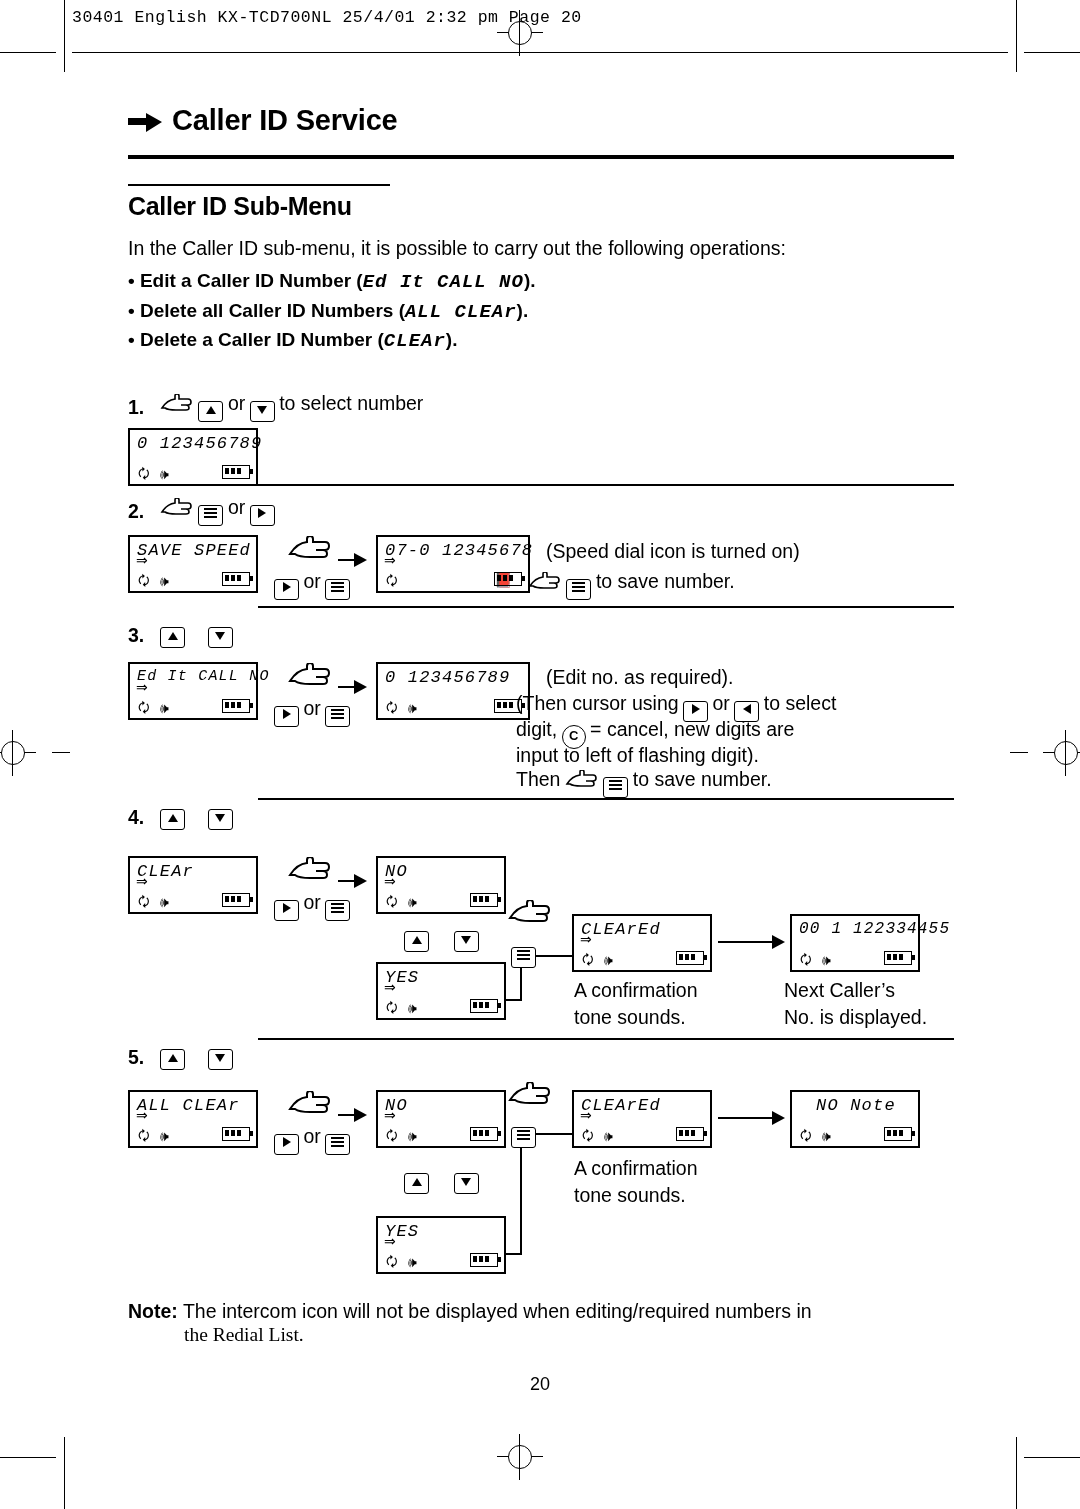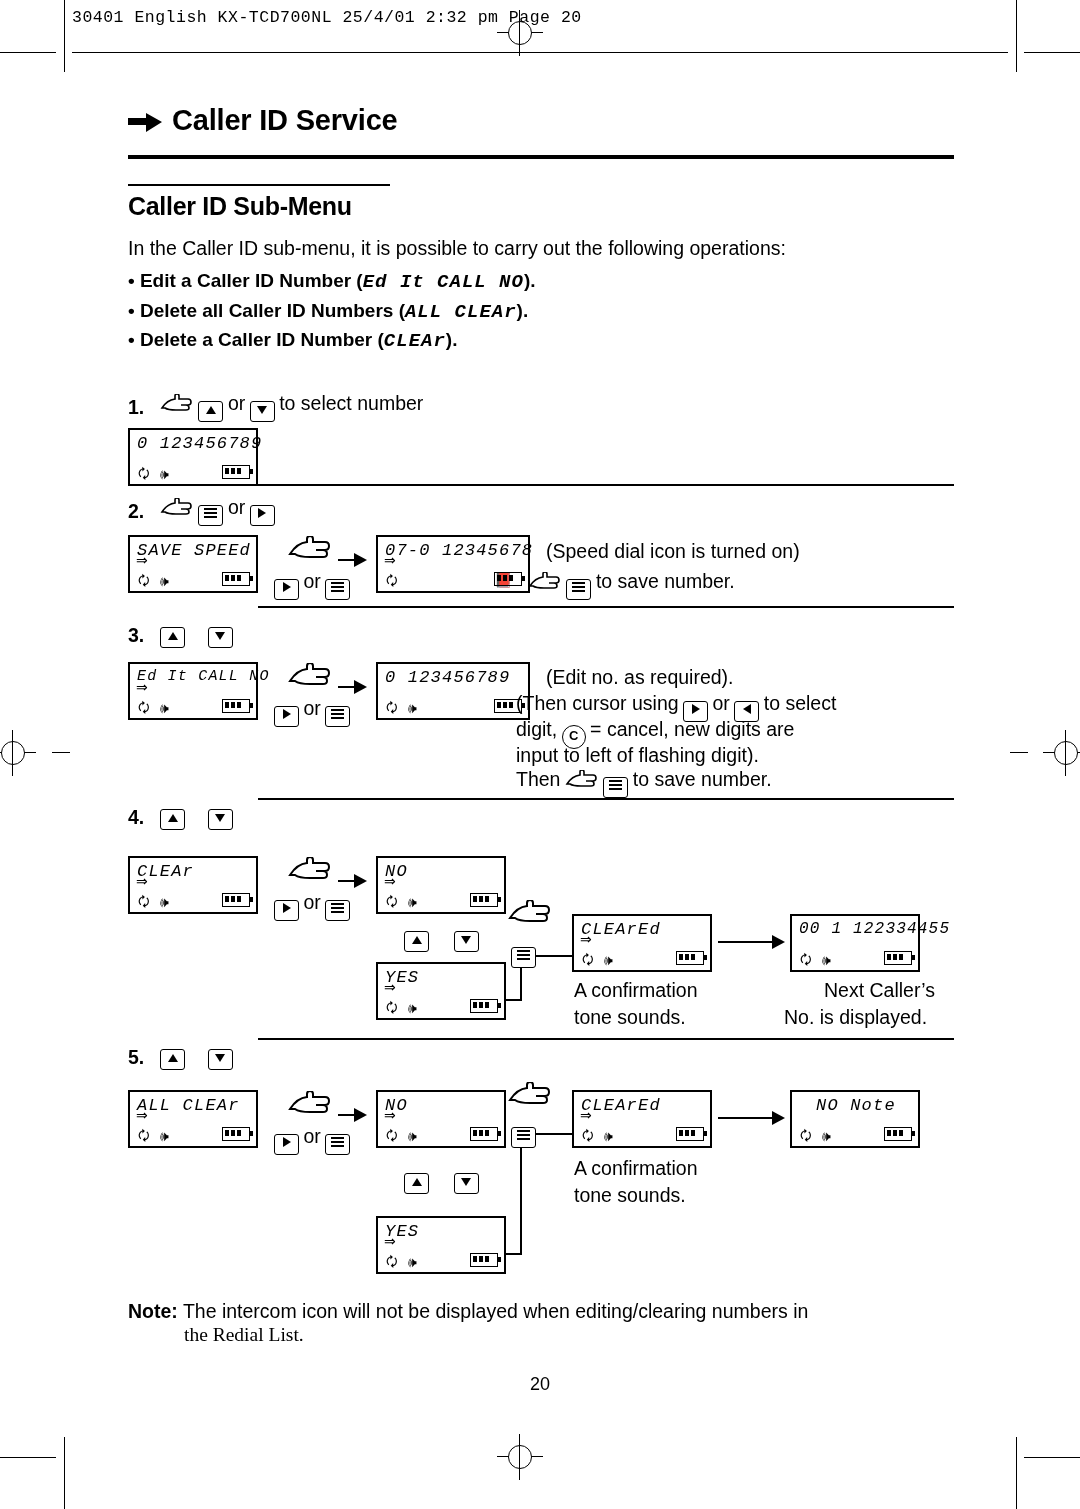--- a/index.html
+++ b/index.html
@@ -424,21 +424,21 @@
       <span class="ic-batt">
           <i></i>
           <i></i>
           <i></i>
         </span>
     </div>
   </div>
 
   <div class="cap" style="left:574px;top:979px;">A confirmation</div>
   <div class="cap" style="left:574px;top:1006px;">tone sounds.</div>
-  <div class="cap" style="left:784px;top:979px;margin-left:40px;">Next Caller’s</div>
+  <div class="cap" style="left:784px;top:979px;">Next Caller’s</div>
   <div class="cap" style="left:784px;top:1006px;">No. is displayed.</div>
 
   <div class="hline" style="left:258px;top:1038px;width:696px;"></div>
 
   <div class="step-num" style="left:128px;top:1046px;">5.</div>
   <div style="position:absolute;left:160px;top:1044px;">
     <span class="key"><span class="tri-up"></span></span>
     <span style="display:inline-block;width:14px;"></span>
     <span class="key"><span class="tri-dn"></span></span>
   </div>
@@ -543,19 +543,19 @@
           <i></i>
         </span>
     </div>
   </div>
 
   <div class="cap" style="left:574px;top:1157px;">A confirmation</div>
   <div class="cap" style="left:574px;top:1184px;">tone sounds.</div>
 
   <div class="note">
     <b>Note:</b>
-    <span>The intercom icon will not be displayed when editing/clearing numbers in</span><br>
+    <span>The intercom icon will not be displayed when editing/required numbers in</span><br>
     <span style="display:inline-block;padding-left:56px;font-family:Liberation Serif, serif;">the Redial List.</span>
   </div>
 
   <div class="pageno">20</div>
 
 </div>
 
 </body></html>

